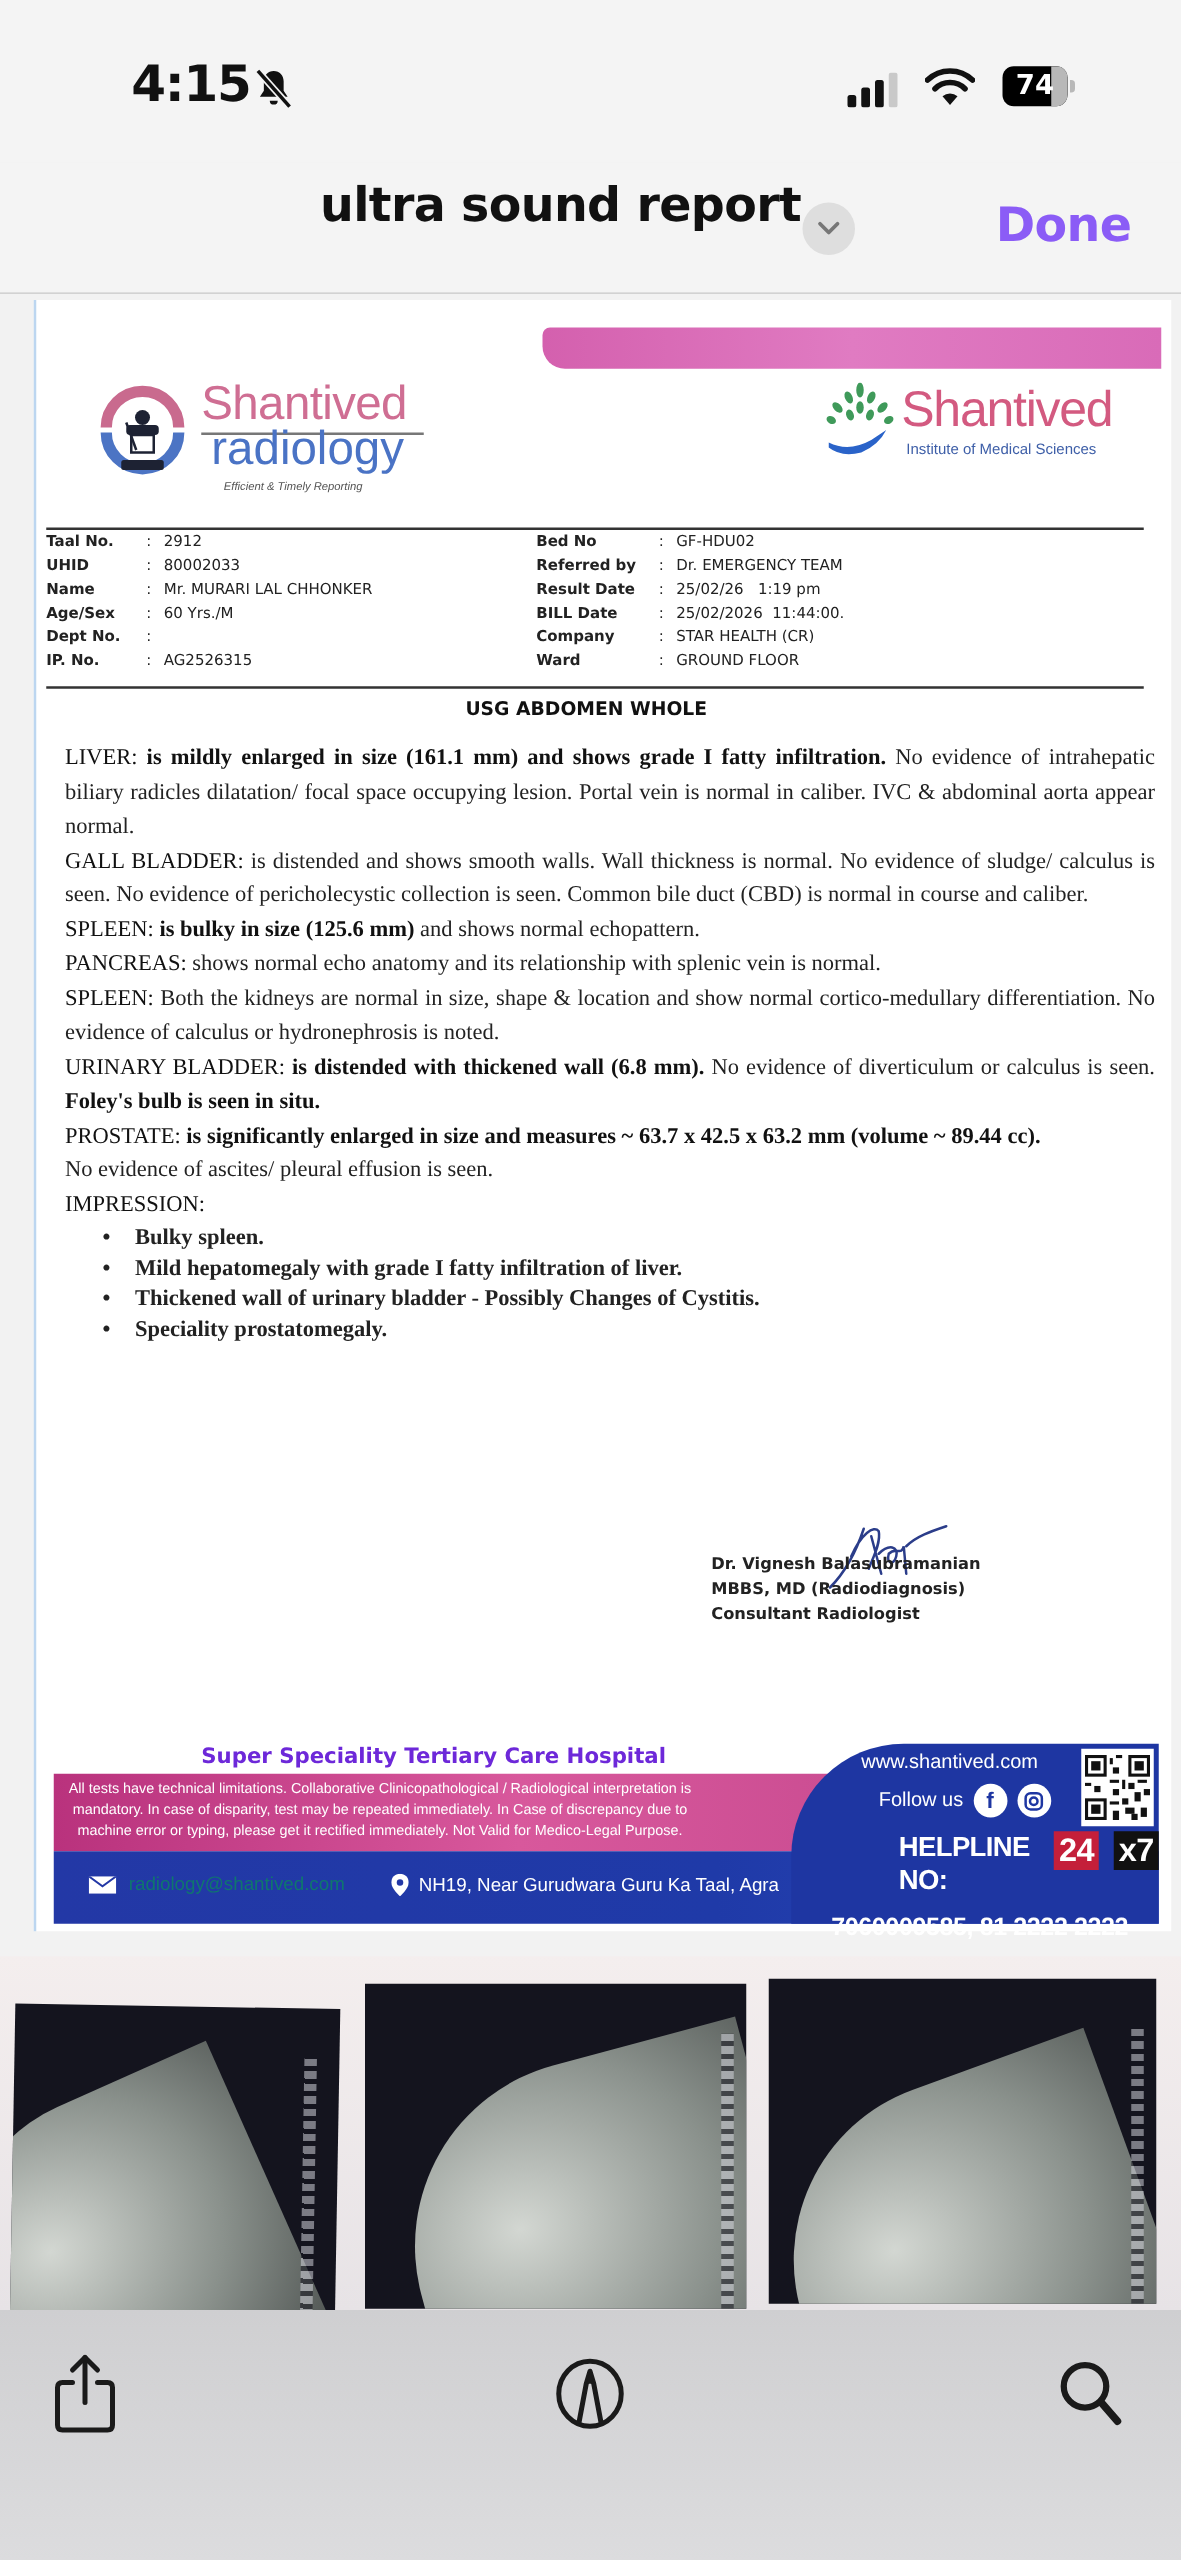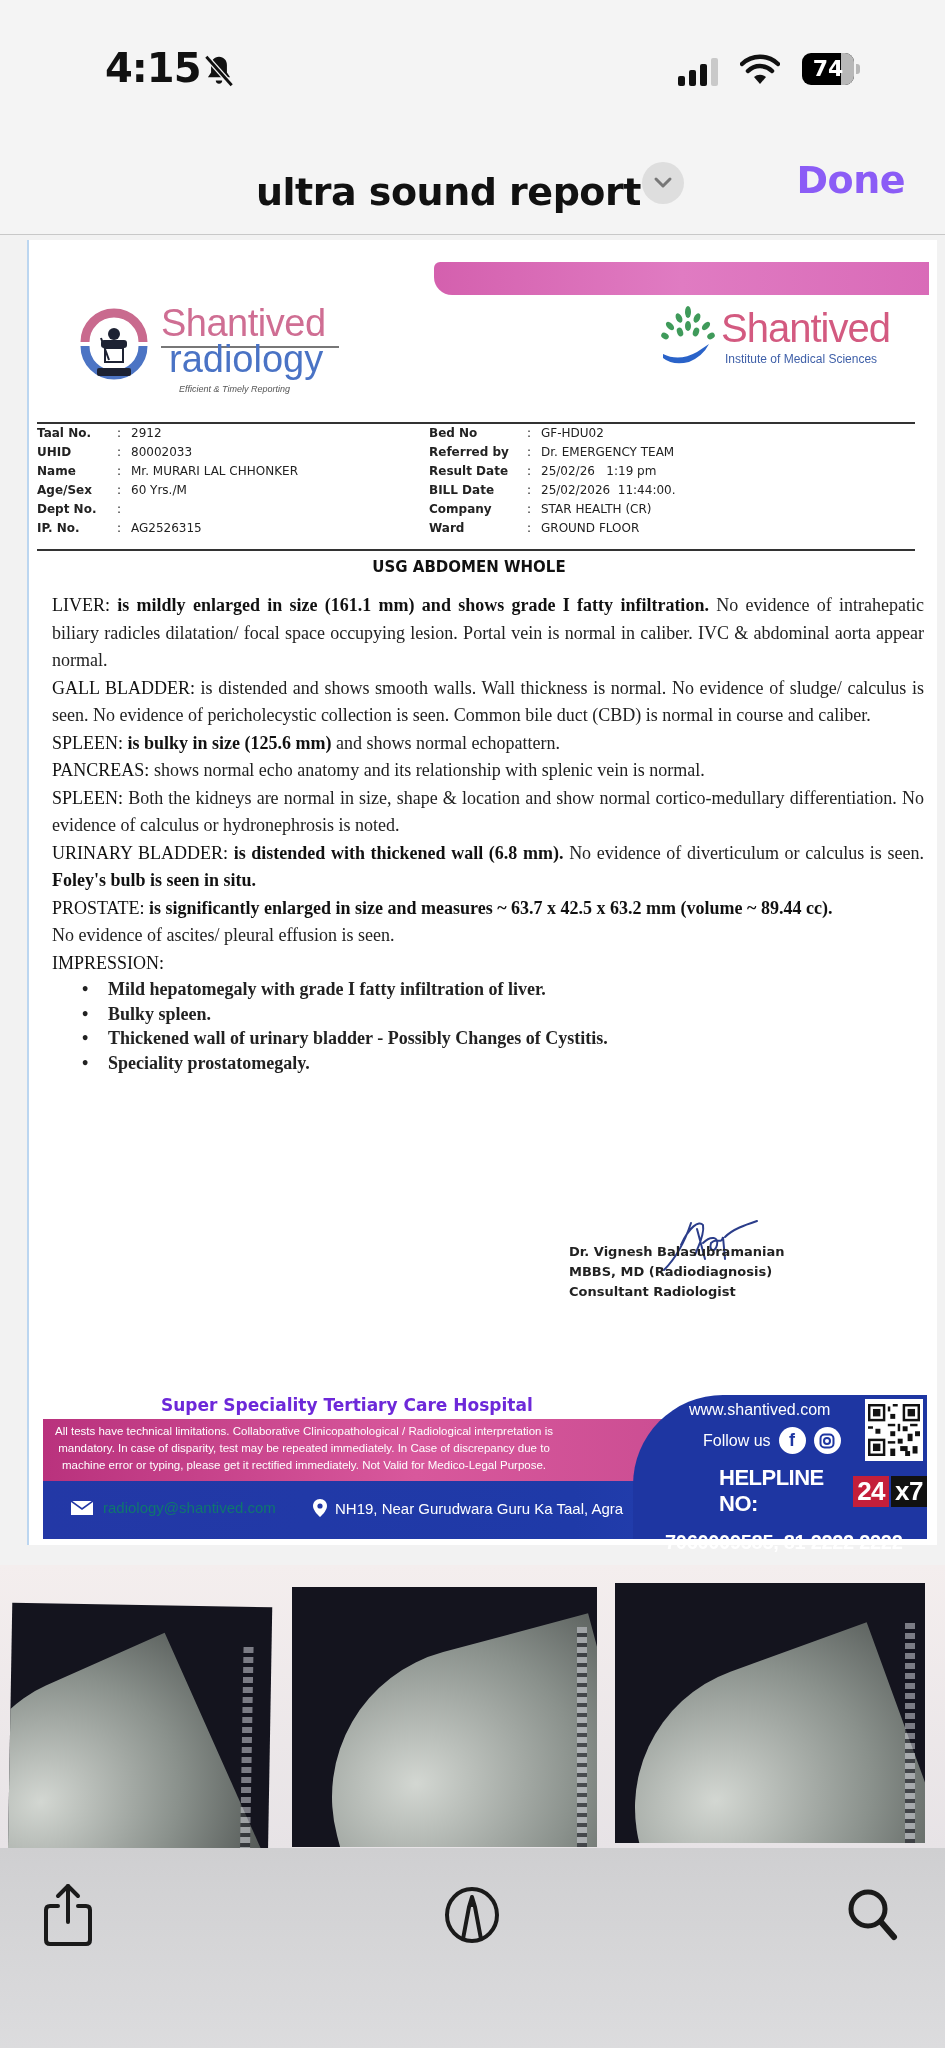--- a/index.html
+++ b/index.html
@@ -12,21 +12,21 @@
   .bell-icon { position: absolute; left: 200px; top: 52px; width: 38px; height: 38px; }
   .signal-icon { position: absolute; left: 676px; top: 58px; width: 48px; height: 28px; }
   .wifi-icon { position: absolute; left: 740px; top: 54px; width: 40px; height: 32px; }
   .battery { position: absolute; left: 802px; top: 53px; width: 52px; height: 32px; border-radius: 9px; background: #000; color: #fff; font-weight: 700; font-size: 22px; text-align: center; line-height: 32px; overflow: hidden; font-family: "DejaVu Sans", sans-serif; }
   .battery::after { content: ""; position: absolute; right: 0; top: 0; width: 13px; height: 32px; background: #b8b8b8; }
   .battery span { position: relative; z-index: 2; }
   .battery-cap { position: absolute; left: 856px; top: 64px; width: 4px; height: 10px; border-radius: 0 3px 3px 0; background: #b8b8b8; }
 
   
   .nav-bar { position: absolute; top: 130px; left: 0; width: 945px; height: 105px; background: #f4f4f4; border-bottom: 1px solid #c8c8c8; }
-  .nav-title { position: absolute; left: 256px; top: 40px; font-size: 38px; font-weight: 700; letter-spacing: -0.5px; font-family: "DejaVu Sans", sans-serif; }
+  .nav-title { position: absolute; left: 256px; top: 12px; font-size: 38px; font-weight: 700; letter-spacing: -0.5px; font-family: "DejaVu Sans", sans-serif; }
   .title-chevron { position: absolute; left: 642px; top: 32px; width: 42px; height: 42px; border-radius: 50%; background: #dedede; display: flex; align-items: center; justify-content: center; }
   .done-button { position: absolute; right: 40px; top: 28px; font-size: 38px; font-weight: 700; background: none; border: none; color: #8b5cf6; font-family: "DejaVu Sans", sans-serif; letter-spacing: -0.5px; cursor: pointer; }
 
   
   .doc-page { position: absolute; top: 240px; left: 27px; width: 910px; height: 1305px; background: #fff; border-left: 2px solid #bcd6f0; }
   .pink-bar { position: absolute; left: 405px; top: 22px; width: 495px; height: 33px; background: linear-gradient(90deg,#d460ae,#e07bc2,#d96bb8); border-radius: 6px 0 0 18px; }
 
   .logo-left { position: absolute; left: 50px; top: 62px; width: 260px; height: 100px; }
   .logo-circle { position: absolute; left: 0; top: 6px; width: 70px; height: 72px; }
   .logo-text-top { position: absolute; left: 82px; top: 0; font-size: 38px; color: #cf6e93; letter-spacing: -0.5px; }
@@ -68,21 +68,21 @@
   .footer-pink { position: absolute; left: 0; top: 24px; width: 620px; height: 62px; background: linear-gradient(90deg,#b9327d,#d8589c 60%,#cc4e93); }
   .footer-disclaimer { position: absolute; left: 6px; top: 28px; width: 510px; font-size: 11.5px; line-height: 17px; color: #fff; text-align: center; }
   .footer-blue { position: absolute; left: 0; top: 86px; width: 884px; height: 58px; background: linear-gradient(90deg,#2338a6,#1f3aa8 60%,#2a46b8); }
   .footer-blue-right { position: absolute; left: 590px; top: 0; width: 294px; height: 144px; background: #1e36a2; border-radius: 90px 0 0 0; }
   .footer-email { position: absolute; left: 28px; top: 104px; font-size: 15px; color: #0f766e; display: flex; align-items: center; gap: 10px; }
   .footer-address { position: absolute; left: 270px; top: 104px; font-size: 15px; color: #fff; display: flex; align-items: center; gap: 8px; }
   .footer-website { position: absolute; left: 646px; top: 6px; font-size: 16px; color: #fff; }
   .footer-follow { position: absolute; left: 660px; top: 32px; font-size: 16px; color: #fff; display: flex; align-items: center; gap: 8px; }
   .social-icon { width: 27px; height: 27px; border-radius: 50%; background: #fff; color: #1e36a2; font-weight: 700; font-size: 18px; display: inline-flex; align-items: center; justify-content: center; }
   .qr-code { position: absolute; left: 822px; top: 4px; width: 58px; height: 62px; background: #fff; padding: 3px; }
-  .footer-helpline { position: absolute; left: 676px; top: 70px; font-size: 22px; font-weight: 700; color: #fff; letter-spacing: -0.5px; display: flex; align-items: center; gap: 2px; }
+  .footer-helpline { position: absolute; left: 676px; top: 70px; font-size: 22px; font-weight: 700; color: #fff; letter-spacing: -0.5px; display: flex; align-items: flex-start; gap: 12px; }
   .helpline-24 { background: #c41f3a; padding: 0 4px; font-size: 26px; }
   .helpline-x7 { background: #111; padding: 0 4px; font-size: 26px; }
   .footer-phone { position: absolute; left: 622px; top: 104px; font-size: 20px; font-weight: 700; color: #fff; letter-spacing: -0.3px; margin-top: 32px; }
 
   
   .film-photo { position: absolute; top: 1565px; left: 0; width: 945px; height: 283px; background: linear-gradient(180deg,#f4eeee,#e7e3e6); overflow: hidden; }
   .film-frame { position: absolute; top: 40px; height: 260px; background: #14141e; overflow: hidden; }
   .film-sector { position: absolute; background: radial-gradient(ellipse at 30% 40%, #d3d7d2, #8a918c 55%, #4a4f4d); }
   .film-sidetext { position: absolute; top: 40px; width: 10px; height: 220px; background: repeating-linear-gradient(180deg,#cfd0d8 0 6px,#14141e 6px 10px); opacity: .55; }
 
@@ -245,22 +245,22 @@
     <p><span class="organ">LIVER:</span><span class="bold"> is mildly enlarged in size (161.1 mm) and shows grade I fatty infiltration.</span><span> No evidence of intrahepatic biliary radicles dilatation/ focal space occupying lesion. Portal vein is normal in caliber. IVC &amp; abdominal aorta appear normal.</span></p>
     <p><span class="organ">GALL BLADDER:</span><span> is distended and shows smooth walls. Wall thickness is normal. No evidence of sludge/ calculus is seen. No evidence of pericholecystic collection is seen. Common bile duct (CBD) is normal in course and caliber.</span></p>
     <p><span class="organ">SPLEEN:</span><span class="bold"> is bulky in size (125.6 mm)</span><span> and shows normal echopattern.</span></p>
     <p><span class="organ">PANCREAS:</span><span> shows normal echo anatomy and its relationship with splenic vein is normal.</span></p>
     <p><span class="organ">SPLEEN:</span><span> Both the kidneys are normal in size, shape &amp; location and show normal cortico-medullary differentiation. No evidence of calculus or hydronephrosis is noted.</span></p>
     <p><span class="organ">URINARY BLADDER:</span><span class="bold"> is distended with thickened wall (6.8 mm).</span><span> No evidence of diverticulum or calculus is seen. </span><span class="bold">Foley's bulb is seen in situ.</span></p>
     <p><span class="organ">PROSTATE:</span><span class="bold"> is significantly enlarged in size and measures ~ 63.7 x 42.5 x 63.2 mm (volume ~ 89.44 cc).</span></p>
     <p>No evidence of ascites/ pleural effusion is seen.</p>
     <p class="organ">IMPRESSION:</p>
     <ul class="impression-list">
+      <li>Bulky spleen.</li>
       <li>Mild hepatomegaly with grade I fatty infiltration of liver.</li>
-      <li>Bulky spleen.</li>
       <li>Thickened wall of urinary bladder - Possibly Changes of Cystitis.</li>
       <li>Speciality prostatomegaly.</li>
     </ul>
   </div>
 
   <svg class="signature-icon" viewBox="0 0 100 60">
     <path d="M5 55 C20 40 28 20 32 8 M22 30 C30 12 40 5 44 10 C46 20 38 34 36 40 M38 14 L46 44 M44 28 C52 20 60 22 58 30 C56 38 50 36 52 28 C58 22 62 30 64 22 L66 44 M66 22 C74 14 86 10 98 6" stroke="#2b3d8a" stroke-width="2" fill="none" stroke-linecap="round"></path>
   </svg>
   <div class="signature-block">
     <div>Dr. Vignesh Balasubramanian</div>

